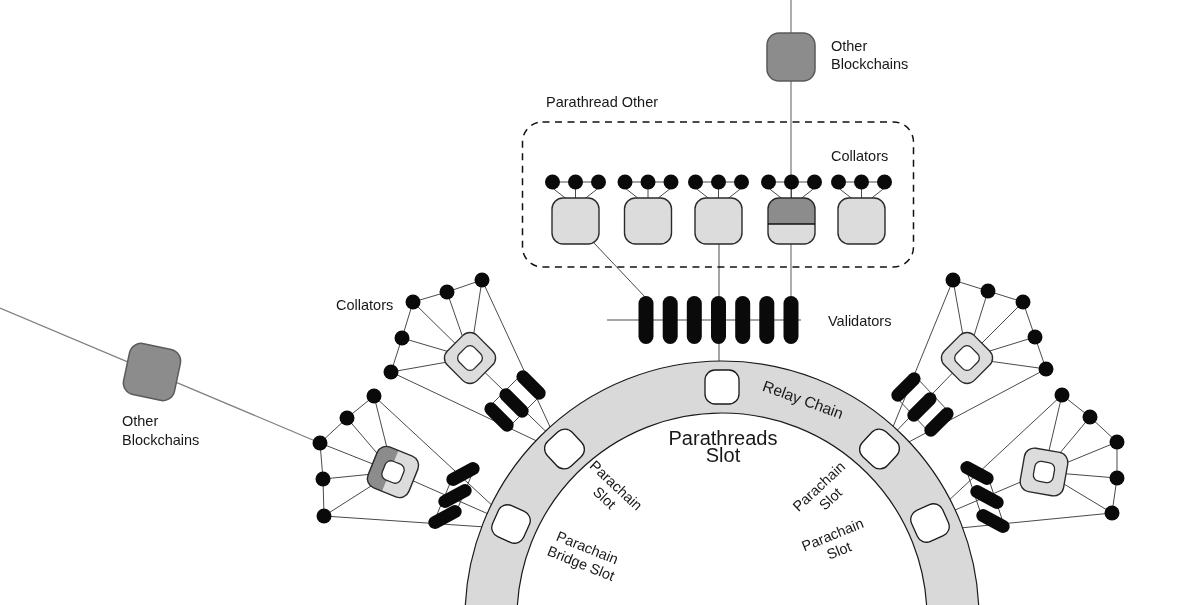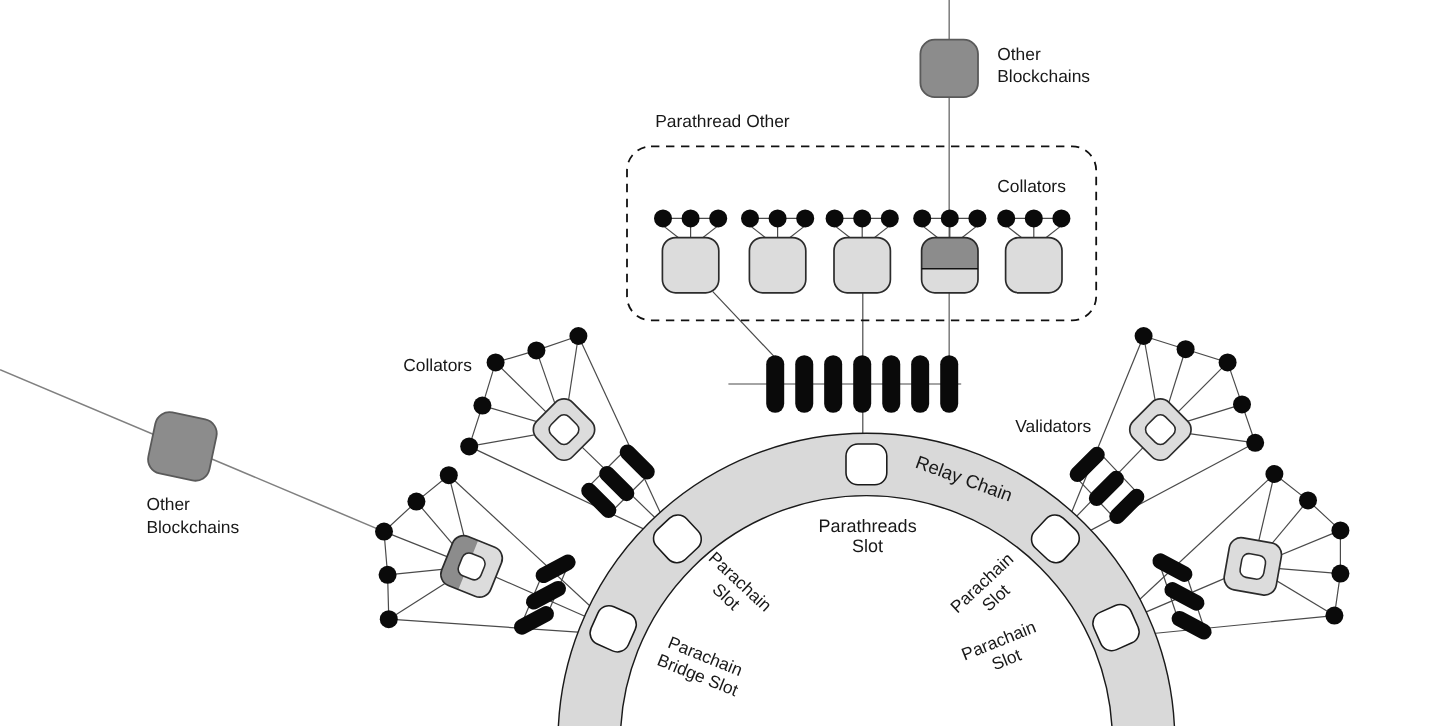--- a/index.html
+++ b/index.html
@@ -258,27 +258,27 @@
   <rect class="fill-dark-box" x="767" y="33" width="48" height="48" rx="12"></rect>
   <g transform="translate(152,372) rotate(12)">
     <rect class="fill-dark-box" x="-26" y="-26" width="52" height="52" rx="12"></rect>
   </g>
 </svg>
 
 <div class="label" style="left:831px;top:37px;">Other
 Blockchains</div>
 <div class="label" style="left:546px;top:93px;">Parathread Other</div>
 <div class="label" style="left:831px;top:147px;">Collators</div>
-<div class="label" style="left:846px;top:312px;margin-top:35px;">Validators</div>
+<div class="label" style="left:828px;top:312px;">Validators</div>
 <div class="label" style="left:336px;top:296px;">Collators</div>
 <div class="label" style="left:122px;top:412px;line-height:19px;">Other
 Blockchains</div>
 
 <div class="label center" style="left:803px;top:400px;font-size:15.5px;transform:translate(-50%,-50%) rotate(20deg);">Relay Chain</div>
-<div class="label center" style="left:723px;top:447px;width:130px;font-size:15px;line-height:17px;">Parathreads
+<div class="label center" style="left:723px;top:447px;width:130px;font-size:20px;line-height:17px;">Parathreads
 Slot</div>
 <div class="label center" style="left:610px;top:492px;width:96px;line-height:17px;transform:translate(-50%,-50%) rotate(43deg);">Parachain
 Slot</div>
 <div class="label center" style="left:584px;top:556px;width:116px;line-height:17px;transform:translate(-50%,-50%) rotate(22deg);">Parachain
 Bridge Slot</div>
 <div class="label center" style="left:825px;top:493px;width:96px;line-height:17px;transform:translate(-50%,-50%) rotate(-43deg);">Parachain
 Slot</div>
 <div class="label center" style="left:836px;top:543px;width:96px;line-height:17px;transform:translate(-50%,-50%) rotate(-22deg);">Parachain
 Slot</div>
 

